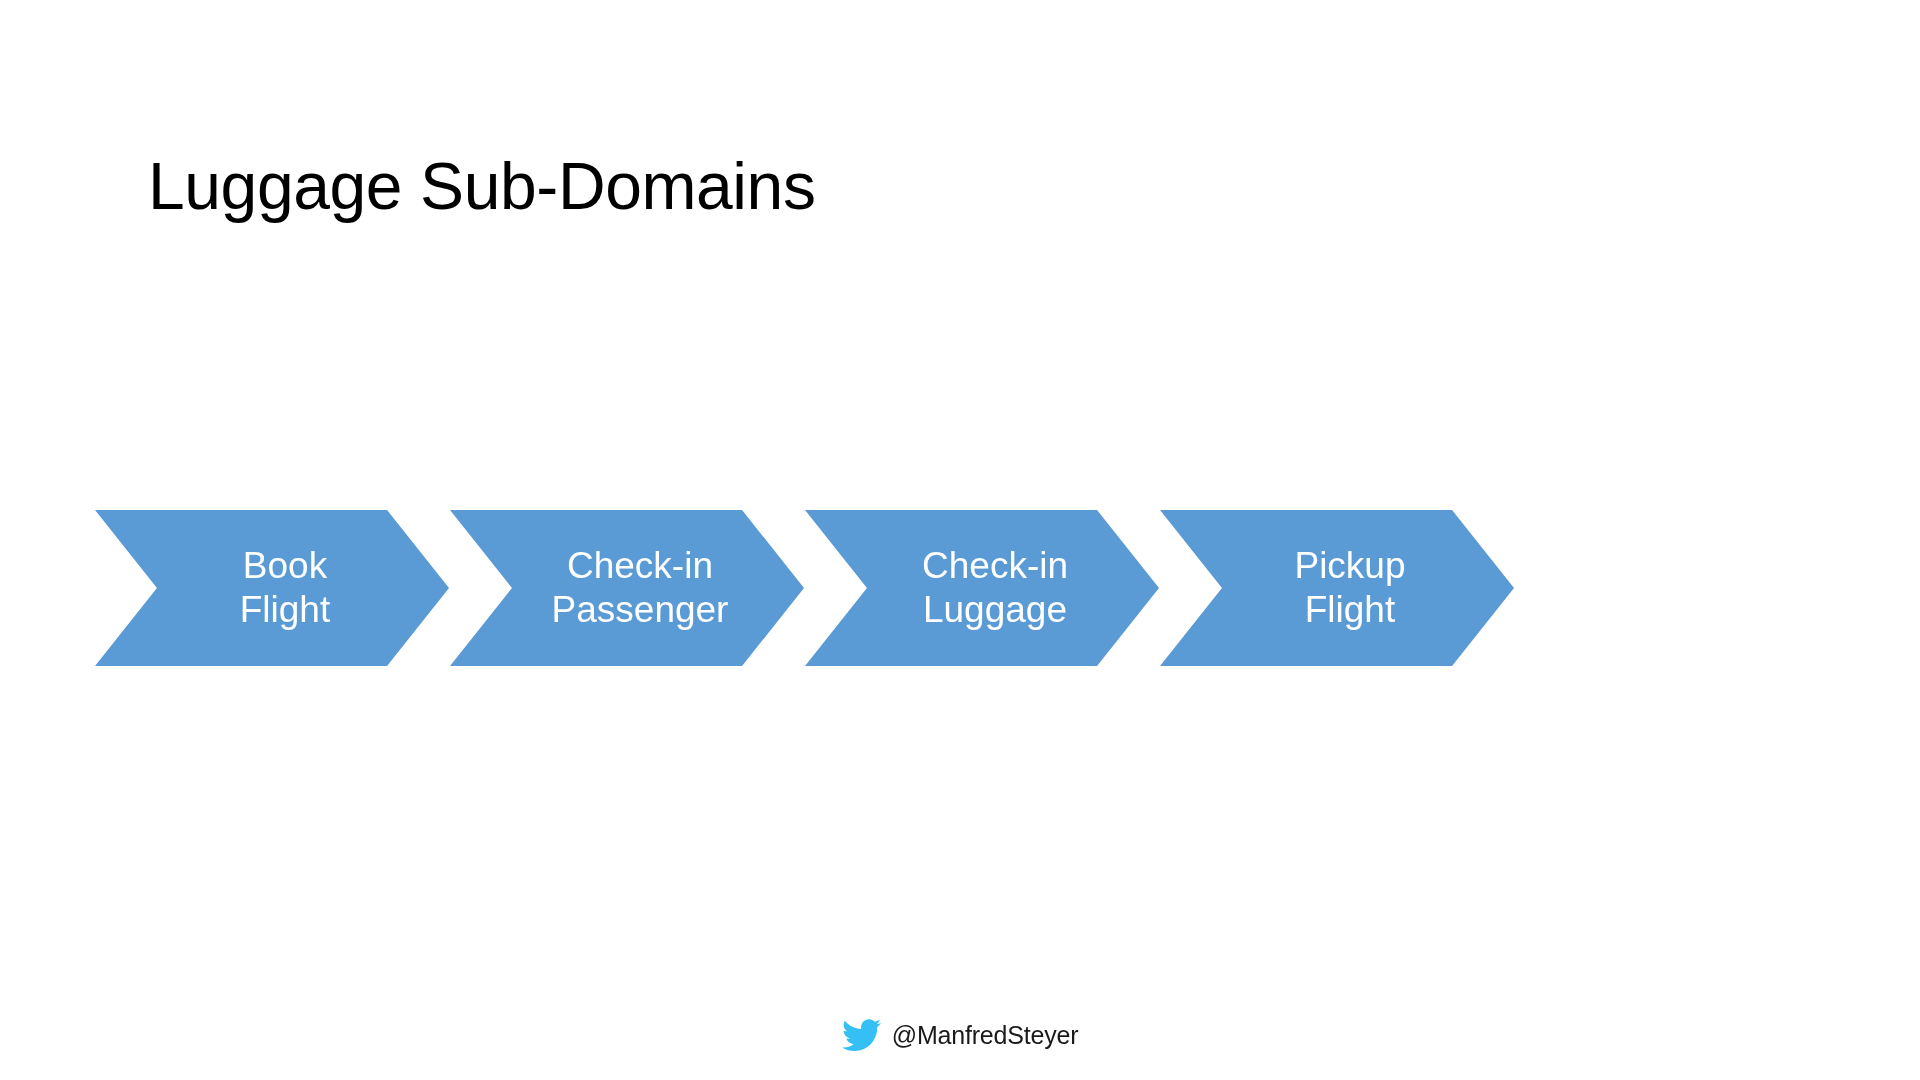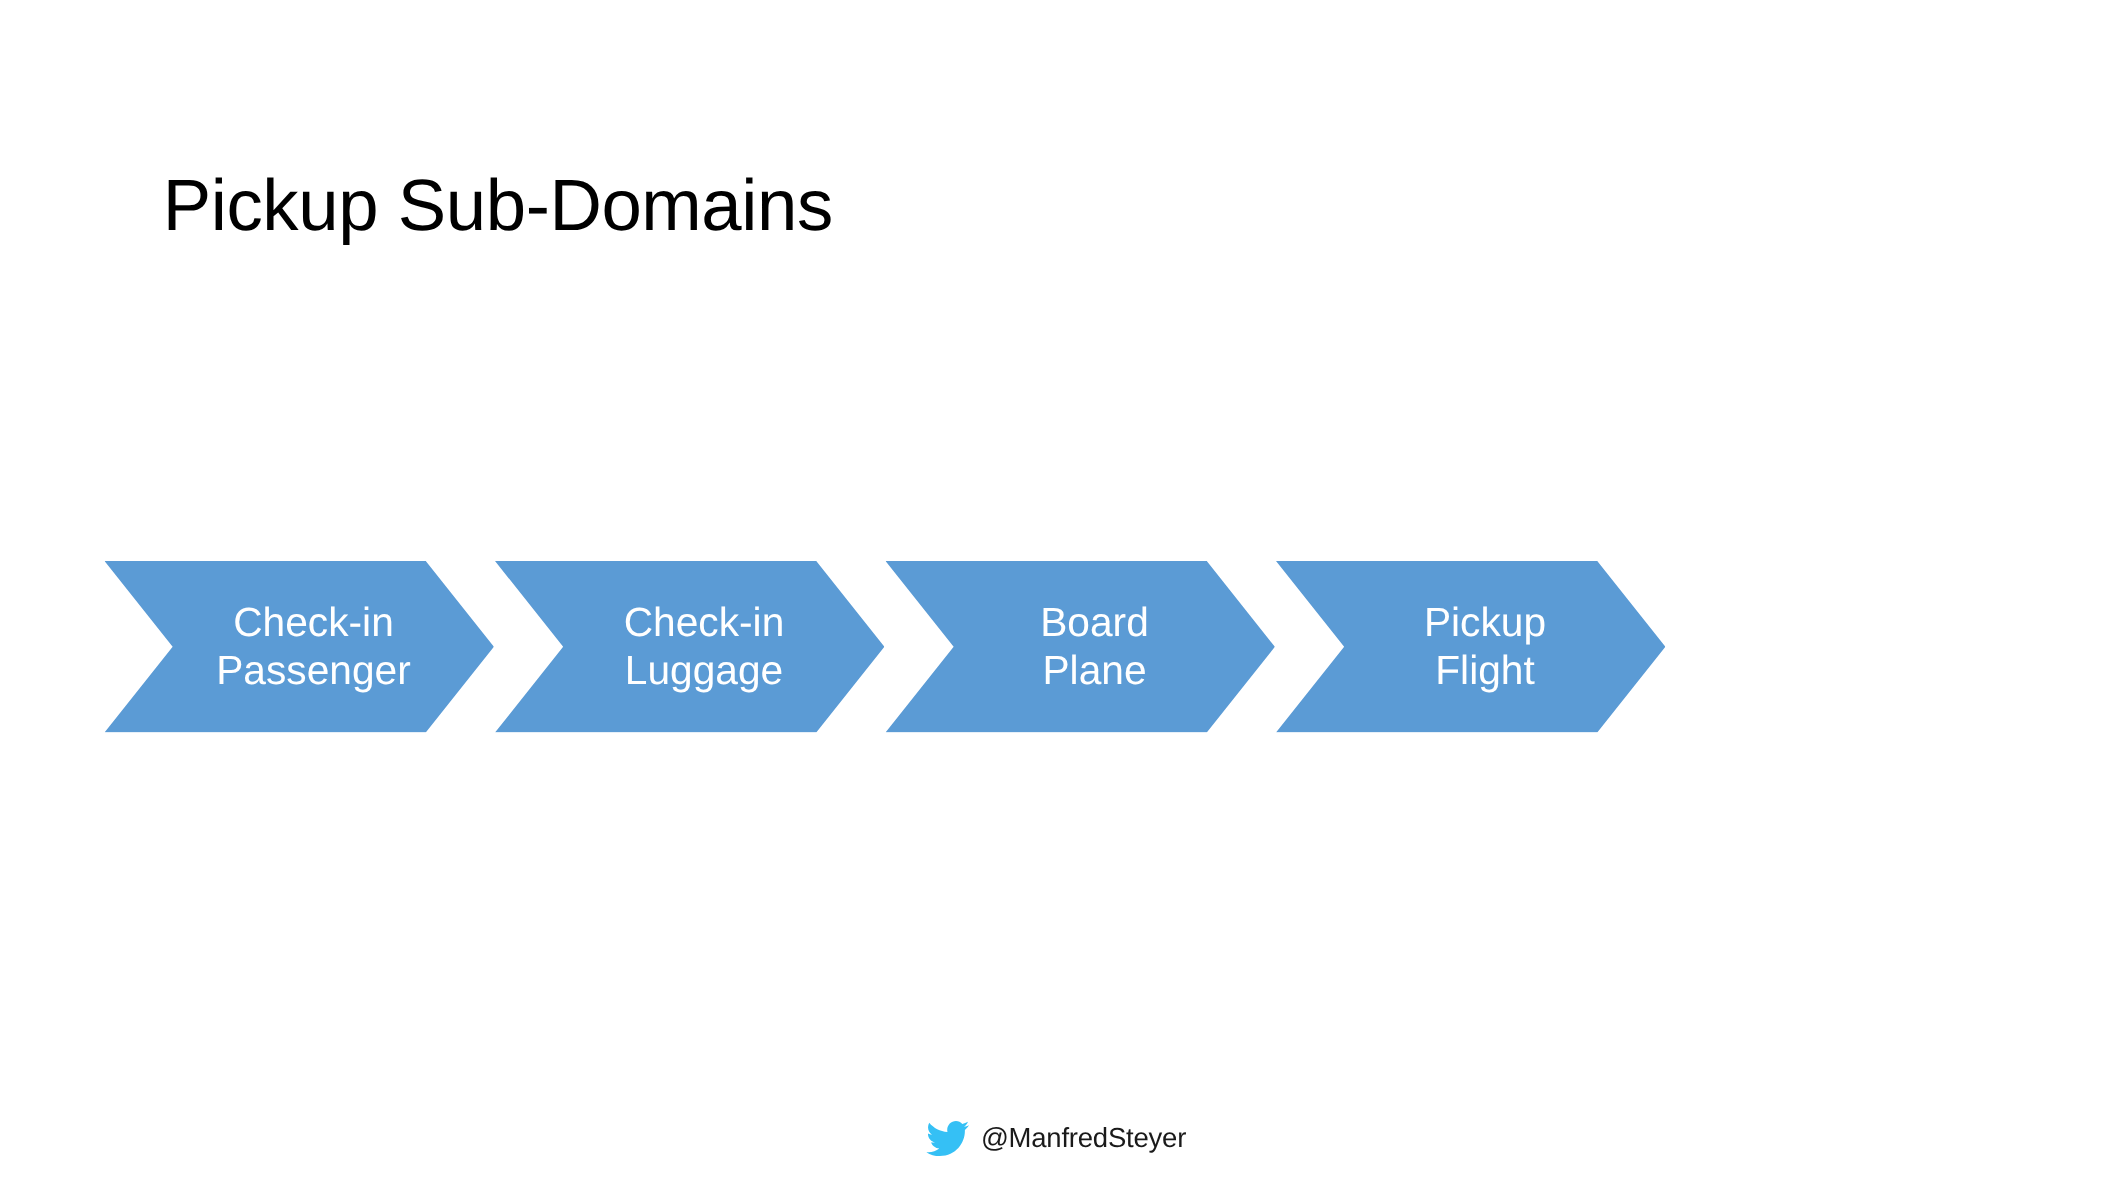--- a/index.html
+++ b/index.html
@@ -107,42 +107,42 @@
     color: #1a1a1a;
     letter-spacing: -0.2px;
     line-height: 1;
   }
 </style>
 </head>
 <body>
 
 <div class="slide" style="background: rgb(255, 255, 255);">
 
-  <h1 class="slide-title" style="color: rgb(0, 0, 0);">Pickup Sub-Domains</h1>
+  <h1 class="slide-title" style="color: rgb(0, 0, 0);">Luggage Sub-Domains</h1>
 
   <div class="process-band">
 
+    <div class="chevron first">
+      <div class="chevron-shape" style="background: rgb(91, 155, 213);"></div>
+      <div class="chevron-label" style="color: rgb(255, 255, 255);">Book
+Flight</div>
+    </div>
 
     <div class="chevron">
       <div class="chevron-shape" style="background: rgb(91, 155, 213);"></div>
       <div class="chevron-label" style="color: rgb(255, 255, 255);">Check-in
 Passenger</div>
     </div>
 
     <div class="chevron">
       <div class="chevron-shape" style="background: rgb(91, 155, 213);"></div>
       <div class="chevron-label" style="color: rgb(255, 255, 255);">Check-in
 Luggage</div>
     </div>
 
-    <div class="chevron">
-      <div class="chevron-shape" style="background: rgb(91, 155, 213);"></div>
-      <div class="chevron-label" style="color: rgb(255, 255, 255);">Board
-Plane</div>
-    </div>
 
     <div class="chevron">
       <div class="chevron-shape" style="background: rgb(91, 155, 213);"></div>
       <div class="chevron-label" style="color: rgb(255, 255, 255);">Pickup
 Flight</div>
     </div>
 
   </div>
 
   <div class="footer">

